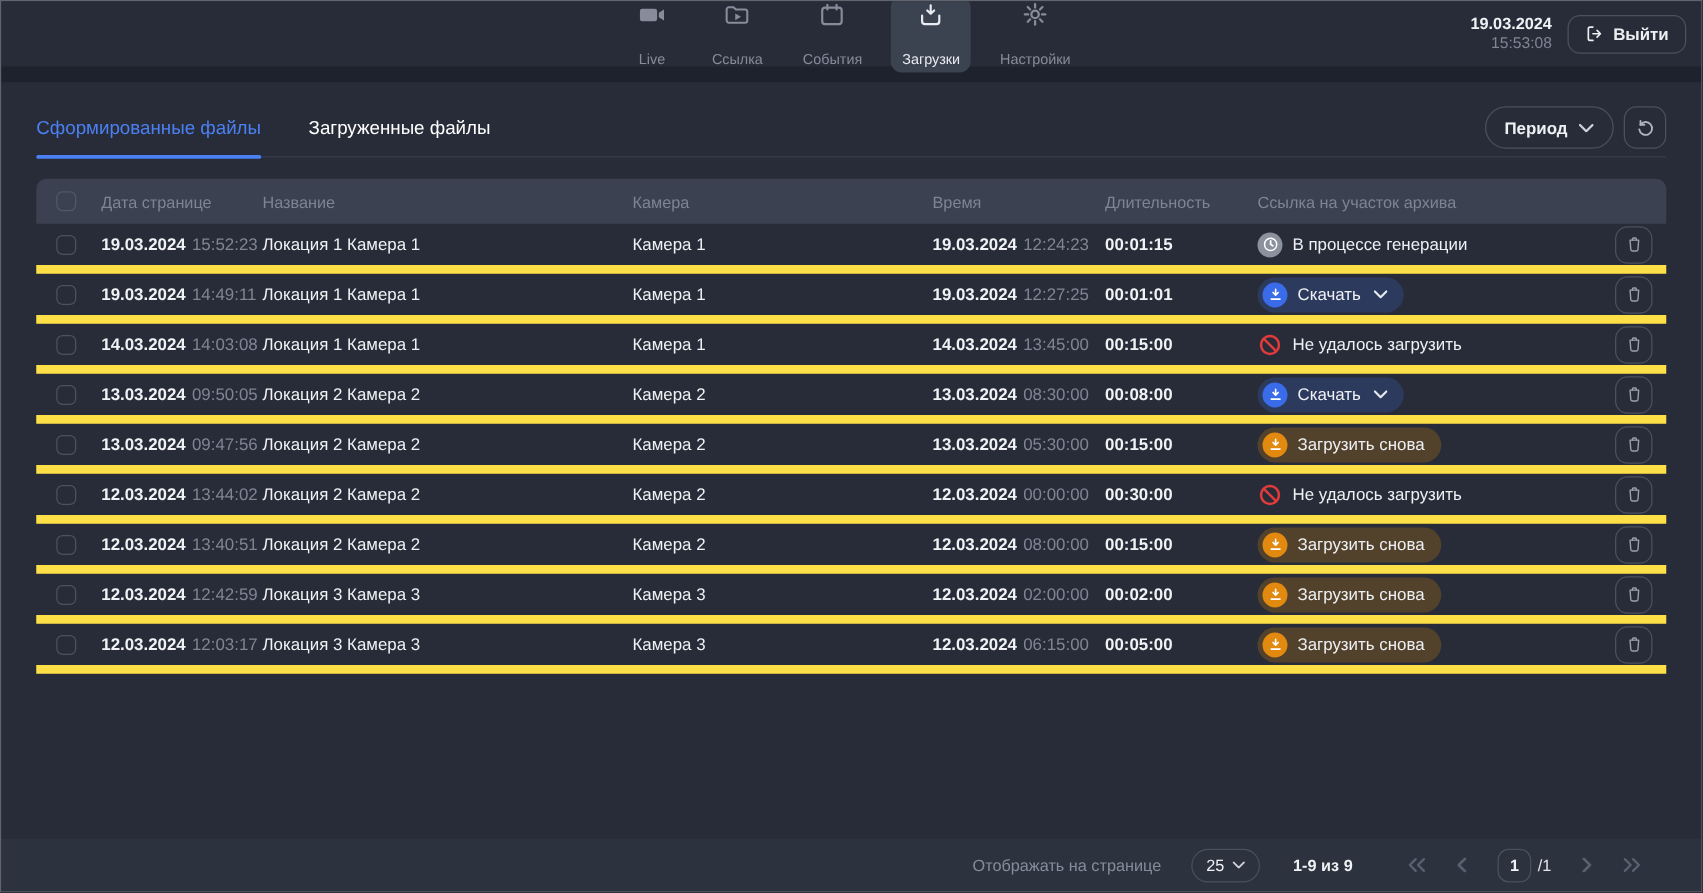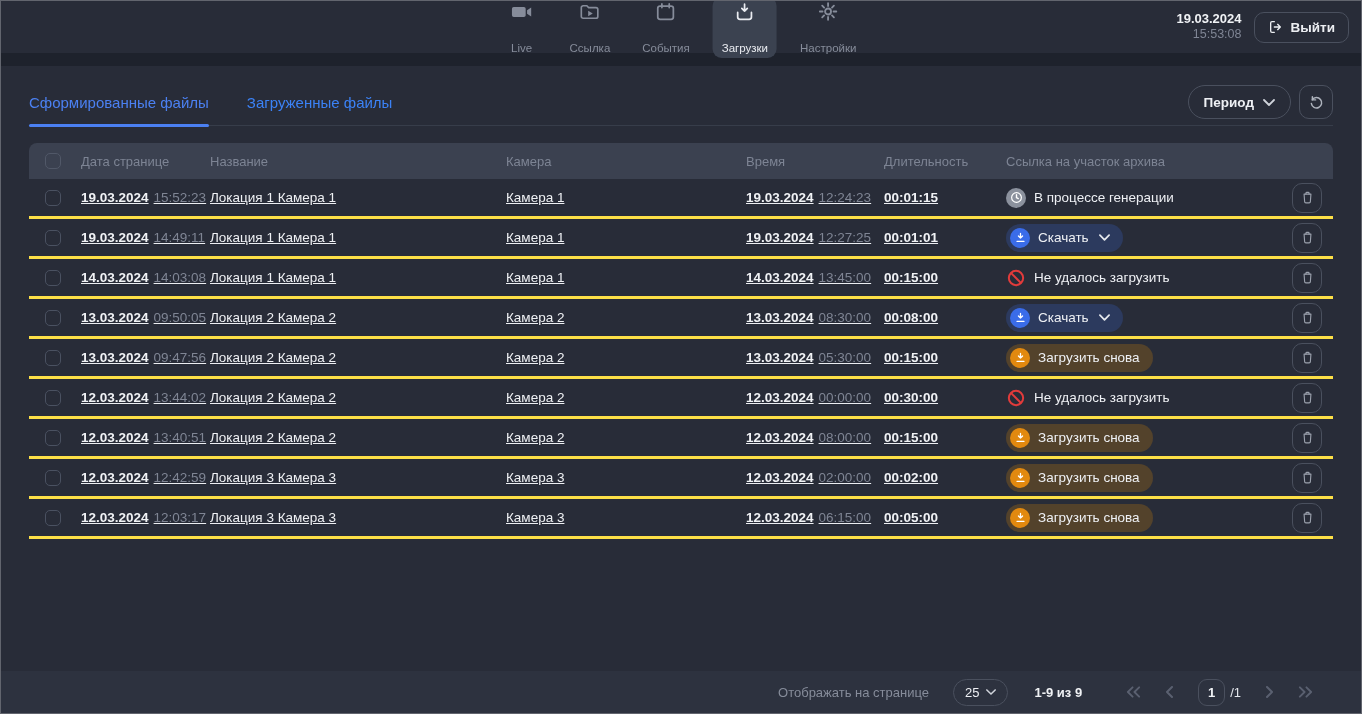--- a/index.html
+++ b/index.html
@@ -52,21 +52,21 @@
 
   .toolbar {
     margin:9px 28px 16px; height:51px;
     border-bottom:1px solid #373d4a;
     display:flex; justify-content:space-between; align-items:center;
     padding-top:4px;
   }
   .tabs { display:flex; gap:38px; height:100%; align-items:center; }
   .tab {
     position:relative; height:100%; display:flex; align-items:center;
-    font-size:15px; color:#3b82f6; cursor:pointer;
+    font-size:15px; color:#ffffff; cursor:pointer;
   }
   .tab.active { color:#4b80f2; }
   .tab.active::after {
     content:""; position:absolute; left:0; right:0; bottom:-2px;
     height:3px; border-radius:3px; background:#4b80f2;
   }
   .toolbar-controls { display:flex; align-items:center; gap:8px; }
   .pill-btn {
     display:flex; align-items:center; gap:9px;
     height:34px; padding:0 15px;
@@ -85,21 +85,21 @@
   .table { margin:17px 28px 0; }
   .tgrid {
     display:grid;
     grid-template-columns:52px 129px 296px 240px 138px 122px 1fr 52px;
     align-items:center;
   }
   .thead {
     height:36px; background:#3b4150; border-radius:8px 8px 0 0;
     color:#7d8494; font-size:13px;
   }
-  .trow { height:40px; border-bottom:3px solid #fde047; font-size:13.5px;text-decoration:underline; }
+  .trow { height:40px; border-bottom:7px solid #fde047; font-size:13.5px; }
   .cell-check { display:flex; justify-content:flex-start; padding-left:16px; }
   .cbx {
     appearance:none; -webkit-appearance:none;
     width:16px; height:16px; border:1.5px solid #4a5161; border-radius:5px;
     background:transparent; cursor:pointer;
   }
   .thead .cbx { border-color:#515868; }
   .dt-main { font-weight:700; color:#f0f2f5; }
   .dt-sub { color:#7f8594; margin-left:5px; }
   .cell-name, .cell-camera { color:#eff1f4; font-weight:500; }

